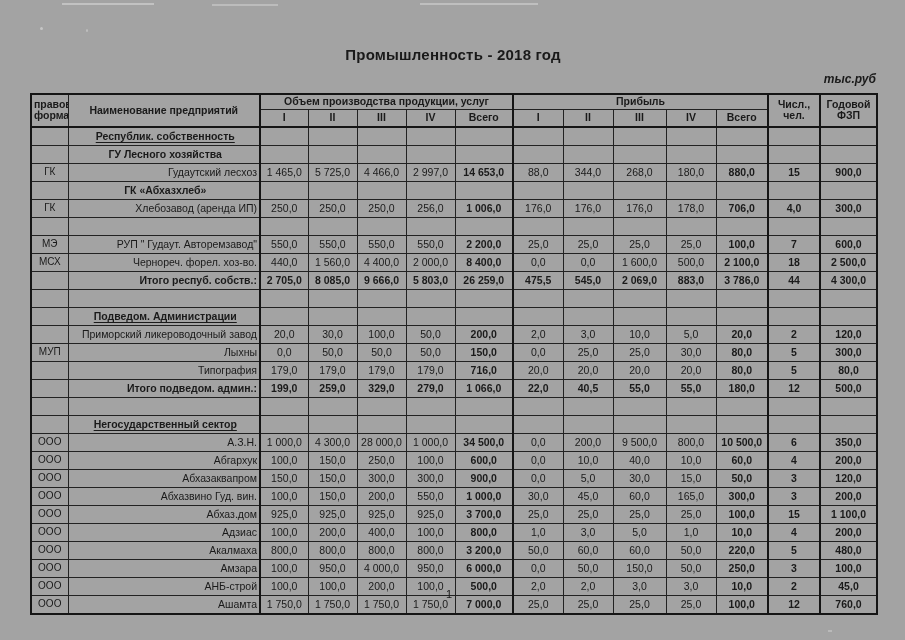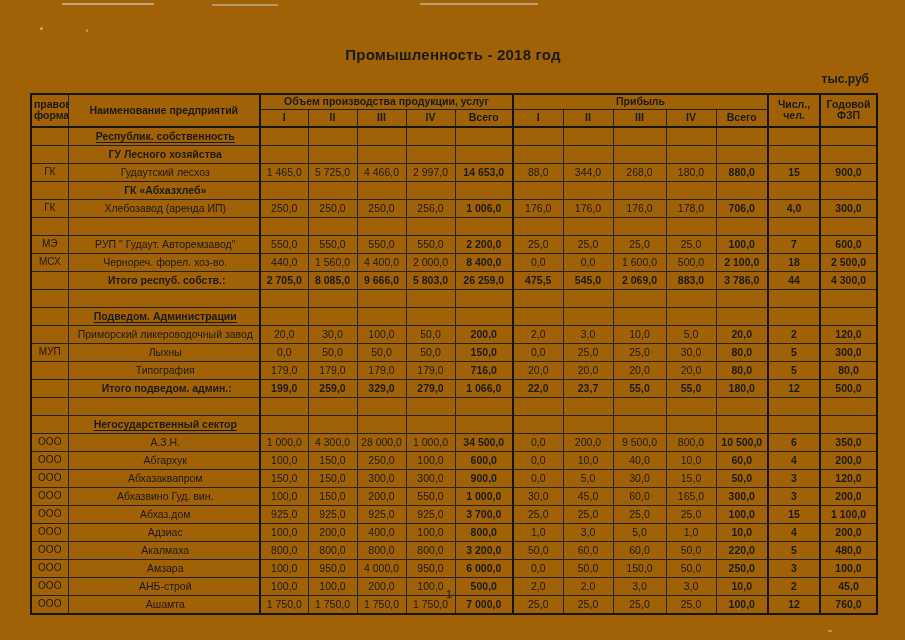--- a/index.html
+++ b/index.html
@@ -1,29 +1,29 @@
 <!DOCTYPE html>
 <html><head>
 <meta charset="utf-8">
 <style>
   html,body{margin:0;padding:0;}
   body{
     width:905px;height:640px;background:#ffffff;
     font-family:"Liberation Sans",sans-serif;color:#1a1a1a;
     -webkit-font-smoothing:antialiased;
   }
-  .page{position:relative;width:905px;height:640px;overflow:hidden;background:#a16207;}
+  .page{position:relative;width:905px;height:640px;overflow:hidden;background:#a3a3a3;}
 
   .doc-title{
     position:absolute;left:30px;top:46px;width:846px;
     text-align:center;font-size:15px;font-weight:bold;letter-spacing:.2px;
   }
   .units-note{
-    position:absolute;right:36px;top:72px;
-    font-size:12px;font-weight:bold;
+    position:absolute;right:29px;top:72px;
+    font-size:12px;font-style:italic;font-weight:bold;
   }
   .page-number{
     position:absolute;left:446px;top:588px;font-size:11px;
   }
 
   table.main{
     position:absolute;left:30px;top:93px;width:846px;
     border-collapse:collapse;table-layout:fixed;
     border:2px solid #151515;
   }
@@ -35,21 +35,21 @@
   thead th{
     font-size:10.5px;font-weight:bold;text-align:center;vertical-align:middle;
     line-height:1.12;padding:1px 2px;white-space:normal;
   }
   thead tr.sub th{height:14px;}
   tbody td{
     height:17px;font-size:10.5px;text-align:center;
     line-height:1.05;white-space:nowrap;vertical-align:middle;
   }
   .c-form{font-size:10px;text-align:center;}
-  .c-name{text-align:center;padding-left:5px;}
+  .c-name{text-align:right;padding-left:5px;}
   .bl{border-left-width:2px;border-left-color:#151515;}
   .c-total,.c-chisl,.c-fzp{font-weight:bold;}
   .row-total td{font-weight:bold;}
   .row-total .c-name{padding-left:8px;}
   .row-section_u .c-name,.row-section_b .c-name{text-align:center;font-weight:bold;}
   .row-section_u .c-name span{text-decoration:underline;text-underline-offset:2px;}
 
   .artifact{position:absolute;background:#dcdcdc;pointer-events:none;}
   .a1{left:62px;top:3px;width:92px;height:2px;opacity:.55;}
   .a2{left:212px;top:4px;width:66px;height:2px;opacity:.45;}
@@ -341,21 +341,21 @@
         </tr>
         <tr class="row-total">
           <td class="c-form"></td>
           <td class="c-name">Итого подведом. админ.:</td>
           <td class="c-q bl">199,0</td>
           <td class="c-q">259,0</td>
           <td class="c-q">329,0</td>
           <td class="c-q">279,0</td>
           <td class="c-total">1 066,0</td>
           <td class="c-q bl">22,0</td>
-          <td class="c-q">23,7</td>
+          <td class="c-q">40,5</td>
           <td class="c-q">55,0</td>
           <td class="c-q">55,0</td>
           <td class="c-total">180,0</td>
           <td class="c-chisl bl">12</td>
           <td class="c-fzp bl">500,0</td>
         </tr>
         <tr class="row-empty">
           <td class="c-form"></td>
           <td class="c-name"></td>
           <td class="c-q bl"></td>

